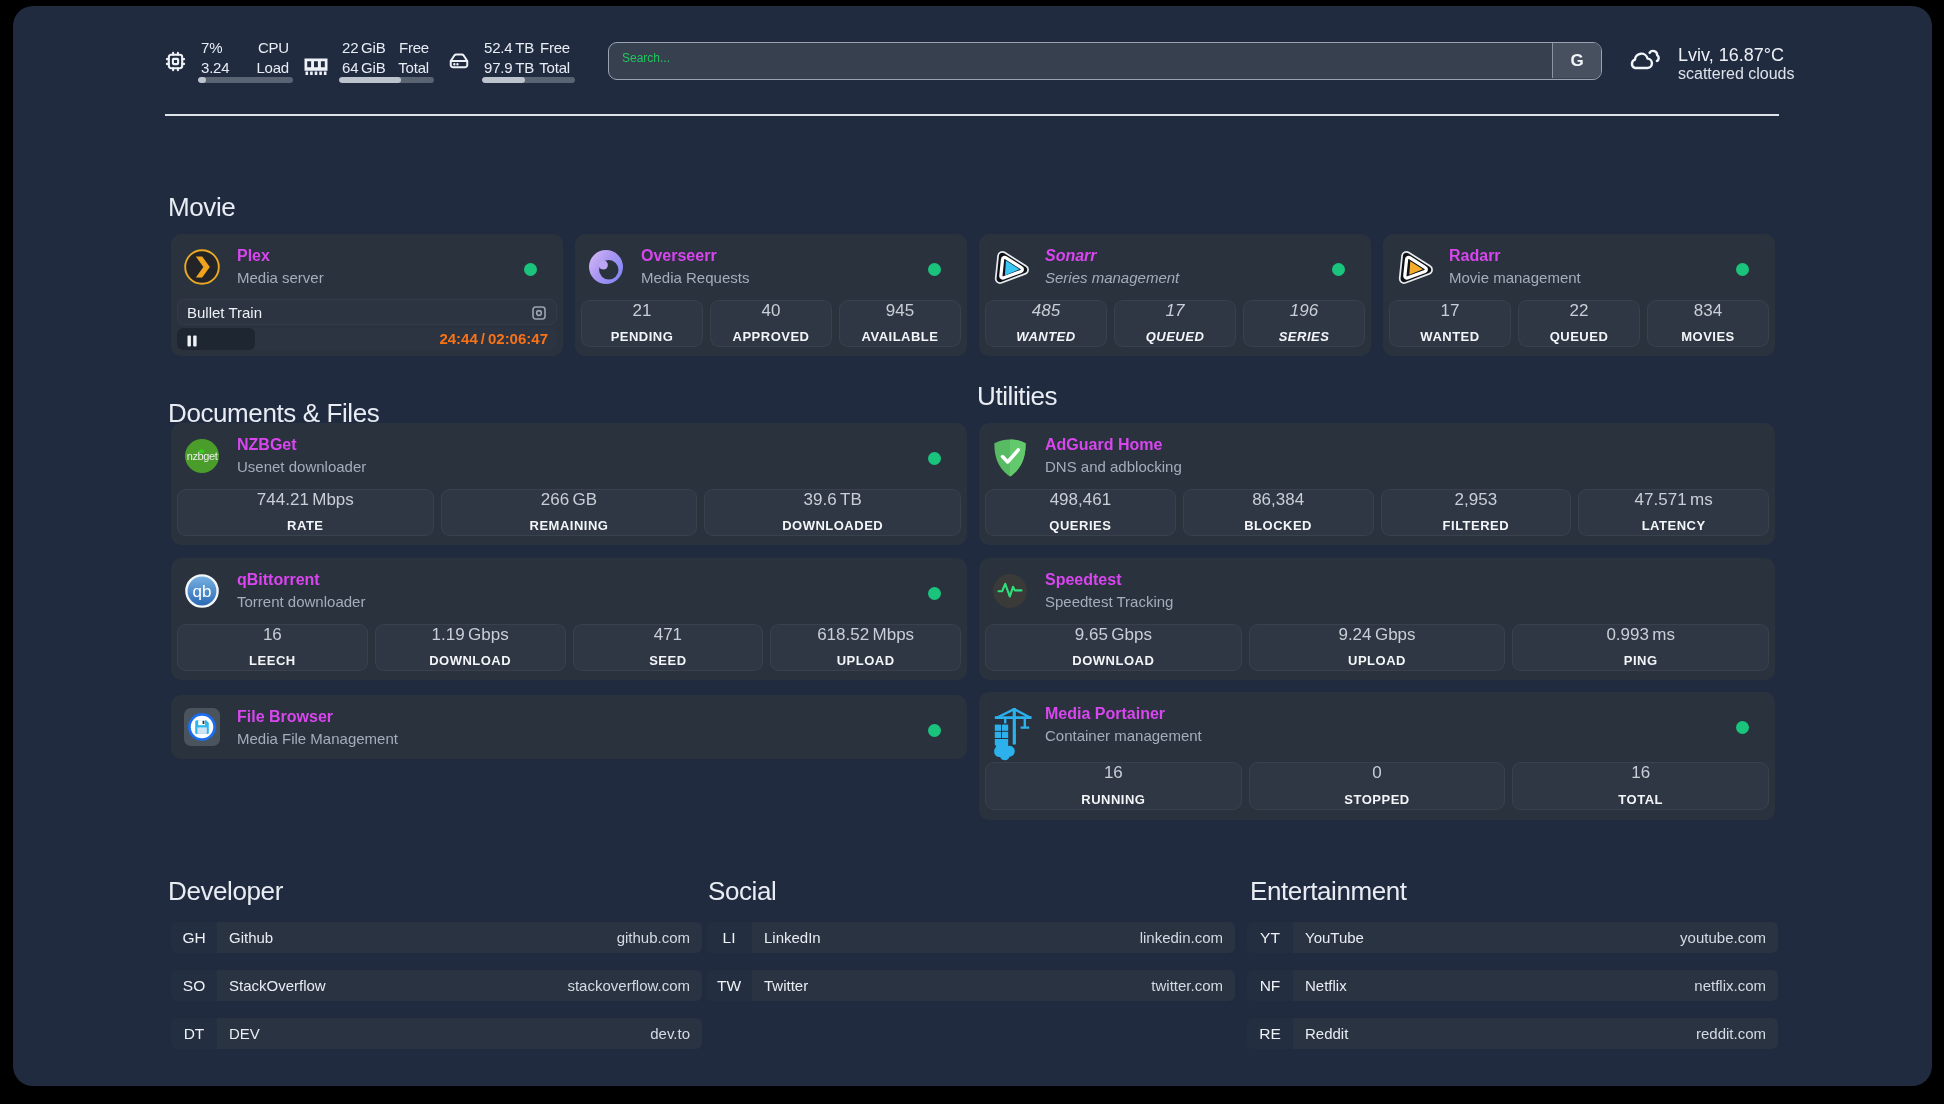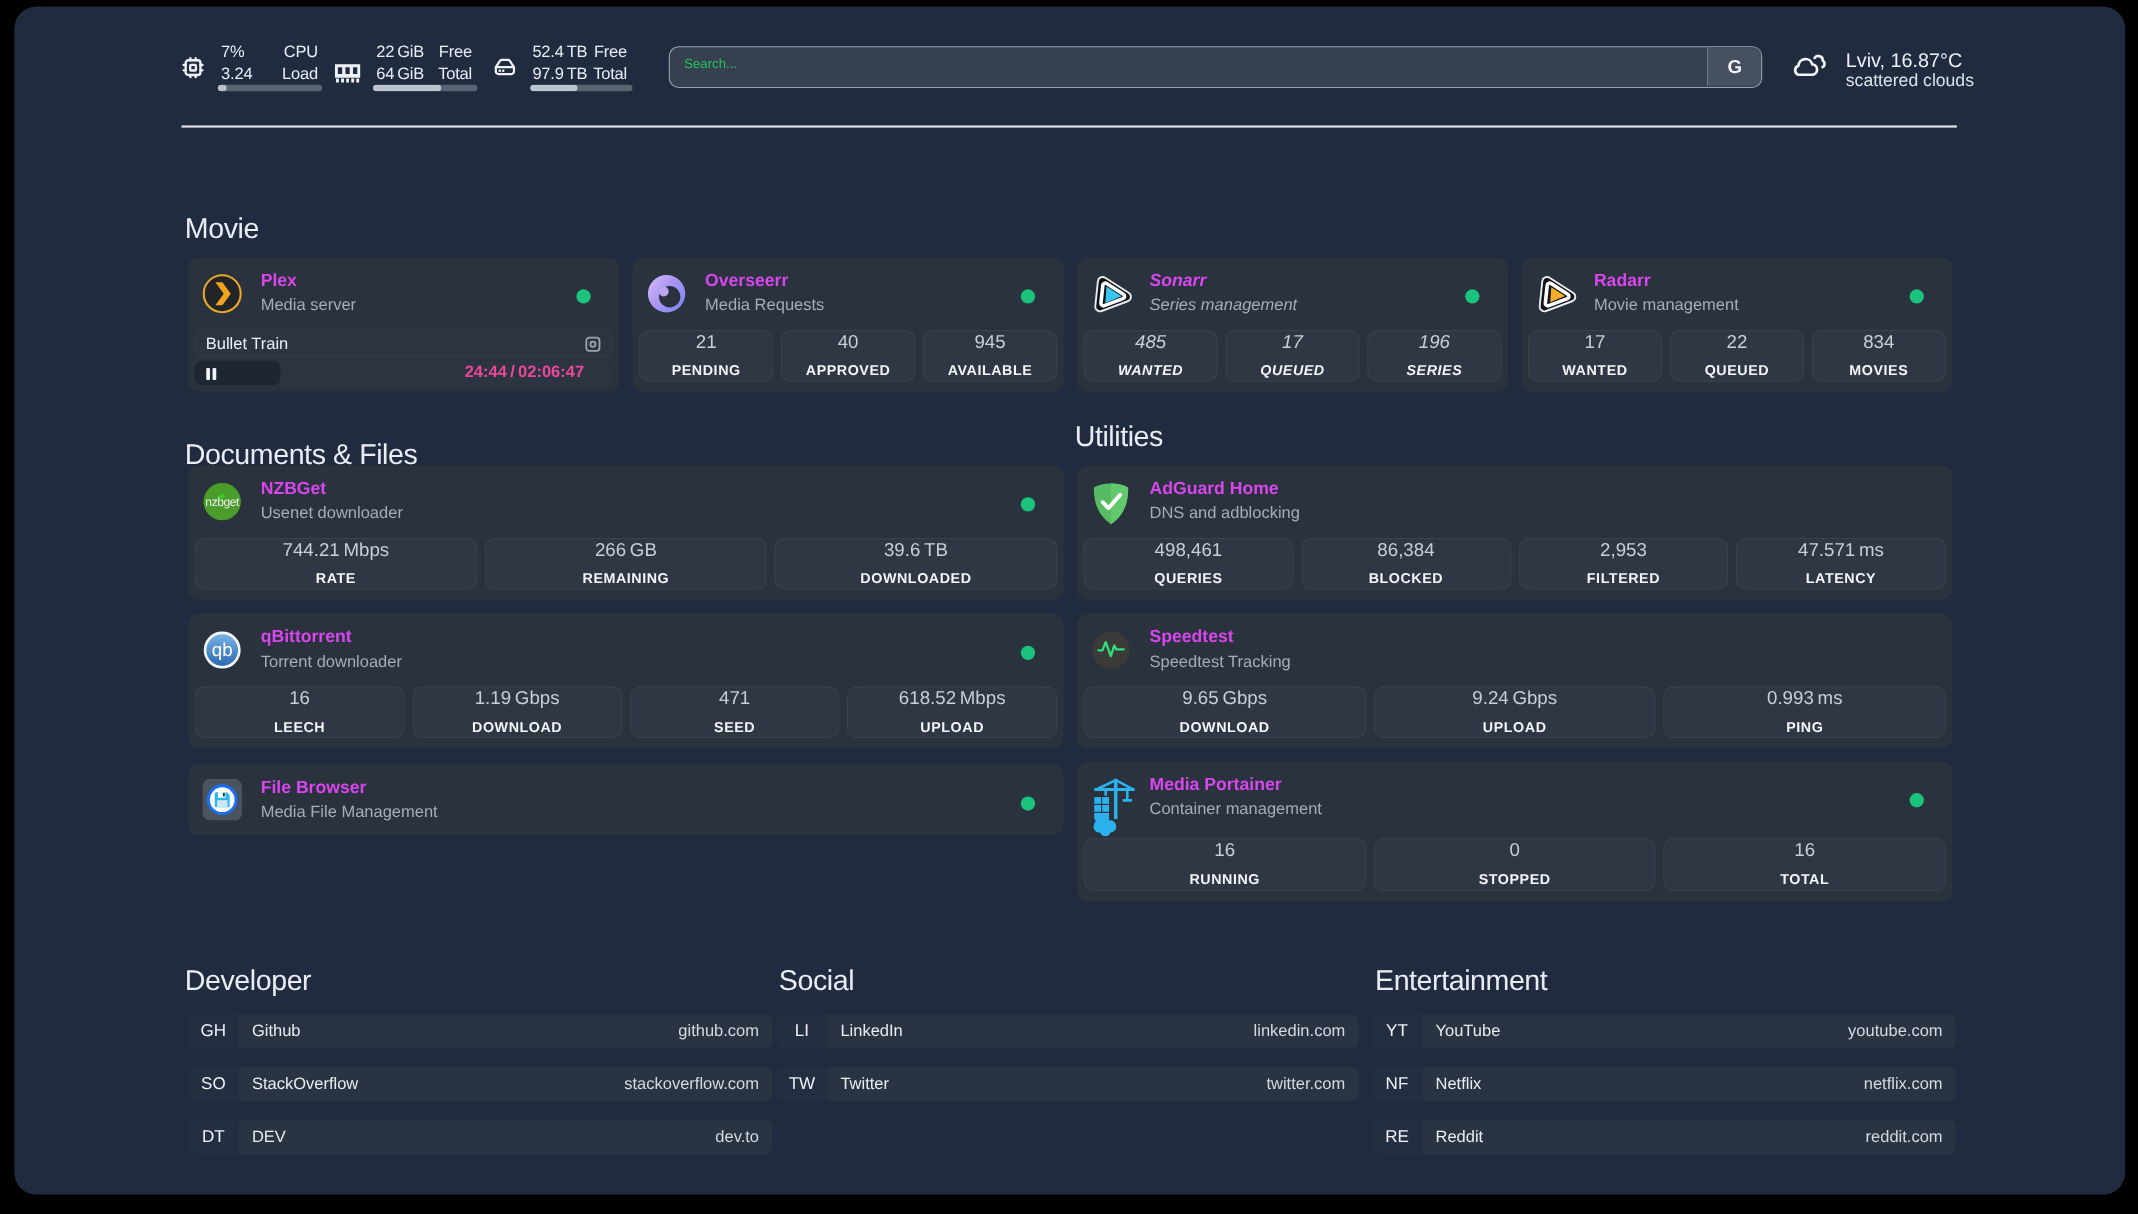--- a/index.html
+++ b/index.html
@@ -39,21 +39,21 @@
   .stat .v { font-size:17px; color:#c9cfd7; line-height:20px; }
   .stat .l { font-size:13px; font-weight:700; color:#f3f5f8; line-height:18px; letter-spacing:0.5px; }
 
   
   .mrow1 { position:absolute; left:6px; right:6px; top:65px; height:26px; background:#2d3441;
      border:1px solid rgba(255,255,255,0.04); border-radius:8px; }
   .mrow1 .t { position:absolute; left:9px; top:4px; font-size:15px; font-weight:400; color:#edf1f5; }
   .mrow2 { position:absolute; left:6px; right:6px; top:94px; height:22px; background:#2d3441;
      border-radius:6px; overflow:hidden; }
   .mrow2 .played { position:absolute; left:0; top:0; bottom:0; width:20.5%; background:#1e2631; border-radius:6px; }
-  .mrow2 .time { position:absolute; right:26px; top:2px; font-size:15px; font-weight:700; color:#ec4899; }
+  .mrow2 .time { position:absolute; right:9px; top:2px; font-size:15px; font-weight:700; color:#f97316; }
 
   
   .bmh { position:absolute; font-size:26px; font-weight:400; color:#e9edf3; letter-spacing:-0.4px; }
   .bmrow { position:absolute; height:31px; }
   .bmabbr { position:absolute; left:0; top:0; width:46px; height:31px; font-size:15.5px; font-weight:400;
      color:#eef2f6; text-align:center; line-height:31px; background:#242e41; border-radius:6px 0 0 6px; }
   .bmbox { position:absolute; left:46px; right:0; top:0; height:31px; background:#2a3342; border-radius:0 6px 6px 0; }
   .bmbox .n { position:absolute; left:12px; top:7px; font-size:15px; color:#e9edf2; }
   .bmbox .u { position:absolute; right:12px; top:7px; font-size:15px; color:#d4dae2; }
 </style>

